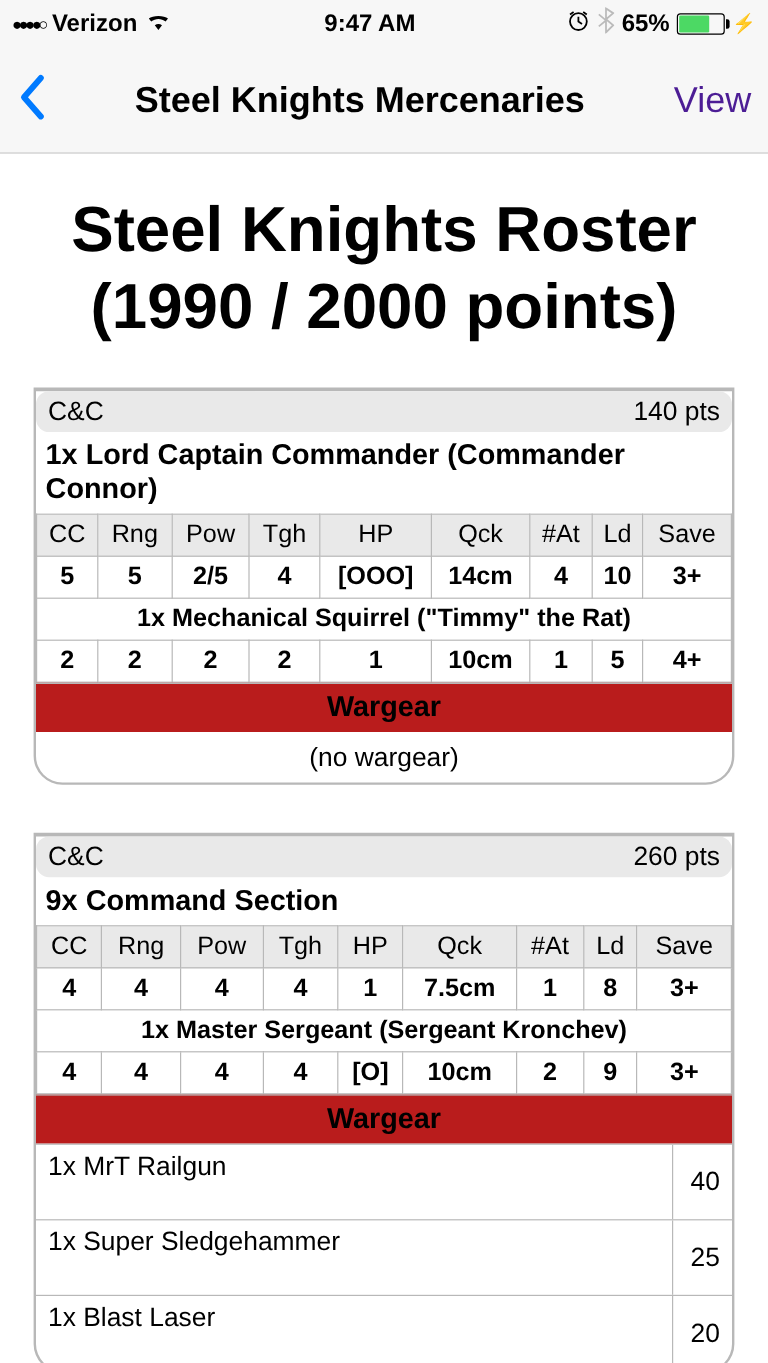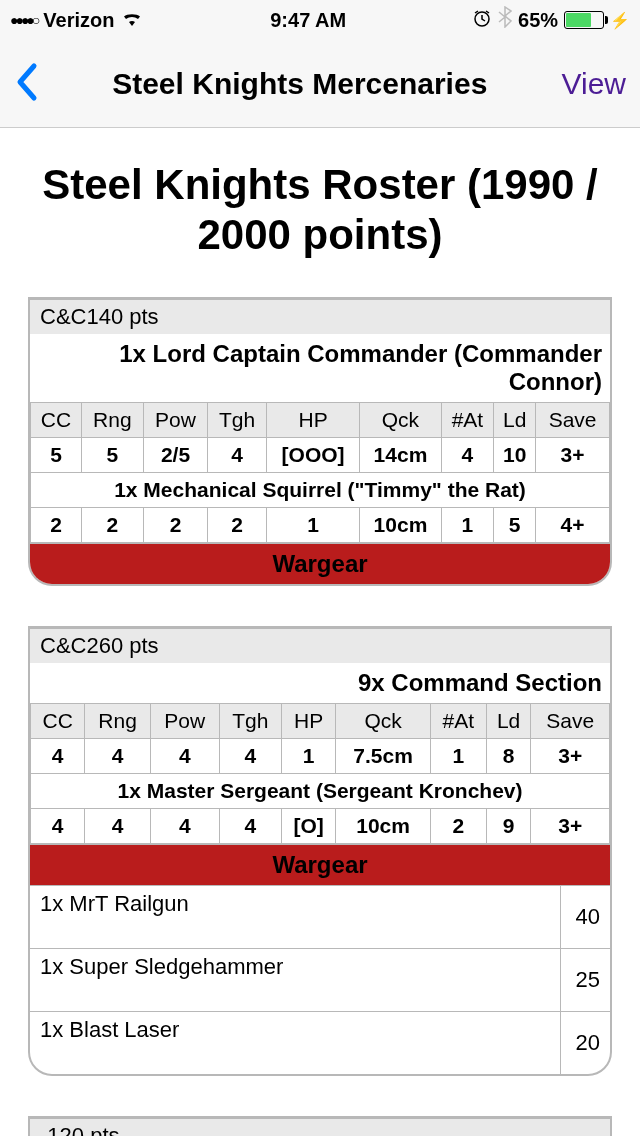--- a/index.html
+++ b/index.html
@@ -17,25 +17,25 @@
 .bolt { font-size: 16px; margin-left: 2px; }
 
 
 .nav { height: 88px; background: #f7f7f7; border-bottom: 1px solid #ccc; display: flex; align-items: center; padding: 0 14px; position: relative; gap: 48px; }
 .back-chevron { color: #007aff; font-size: 52px; font-weight: 300; line-height: 1; }
 .nav-title { flex: 1; text-align: center; font-size: 30px; font-weight: 700; color: #000; white-space: nowrap; }
 .nav-action { color: #4c1d95; font-size: 30px; }
 
 
 .content { padding: 10px 28px; }
-.page-title { font-size: 42px; font-weight: 700; text-align: center; margin: 22px 0 36px; line-height: 1.2; }
+.page-title { font-size: 53px; font-weight: 700; text-align: center; margin: 22px 0 36px; line-height: 1.2; }
 
 .card { border: 2px solid #b8b8b8; border-top: 3px solid #b8b8b8; margin-bottom: 40px; border-radius: 0 0 24px 24px; overflow: hidden; }
-.card-header { display: flex; background: #e9e9e9; padding: 4px 10px; font-size: 22px; }
-.unit-title { font-size: 24px; font-weight: 700; text-align: right; padding: 6px 8px; }
+.card-header { display: flex; justify-content: space-between; background: #e9e9e9; padding: 4px 10px; font-size: 22px; border-radius: 11px; }
+.unit-title { font-size: 24px; font-weight: 700; text-align: left; padding: 6px 8px; }
 
 table { width: 100%; border-collapse: collapse; font-size: 21px; }
 th { background: #e9e9e9; font-weight: 400; padding: 5px 4px; border: 1px solid #b8b8b8; }
 td { text-align: center; font-weight: 700; padding: 5px 4px; border: 1px solid #b8b8b8; }
 .sub-title-row td { background: #fff; font-weight: 700; text-align: center; }
 
 .section-label { background: #b91c1c; text-align: center; font-size: 24px; font-weight: 700; padding: 6px 0; border-top: 1px solid #b8b8b8; }
 .wargear-empty { text-align: center; font-size: 22px; padding: 8px 0; }
 .wargear-row { display: flex; justify-content: flex-end; border-top: 1px solid #b8b8b8; font-size: 22px; }
 .wargear-row > span:first-child { padding: 5px 10px; flex: 1; }
@@ -133,20 +133,21 @@
         <td>2</td>
             <td>1</td>
             <td>10cm</td>
         <td>1</td>
             <td>5</td>
             <td>4+</td>
       </tr>
     </tbody>
       </table>
     <div class="section-label">Wargear</div>
+    <div class="wargear-empty">(no wargear)</div>
   </div>
 
   <div class="card">
     <div class="card-header">
       <span>C&amp;C</span>
       <span>260 pts</span>
     </div>
     <div class="unit-title">9x Command Section</div>
     <table>
       <tbody>

